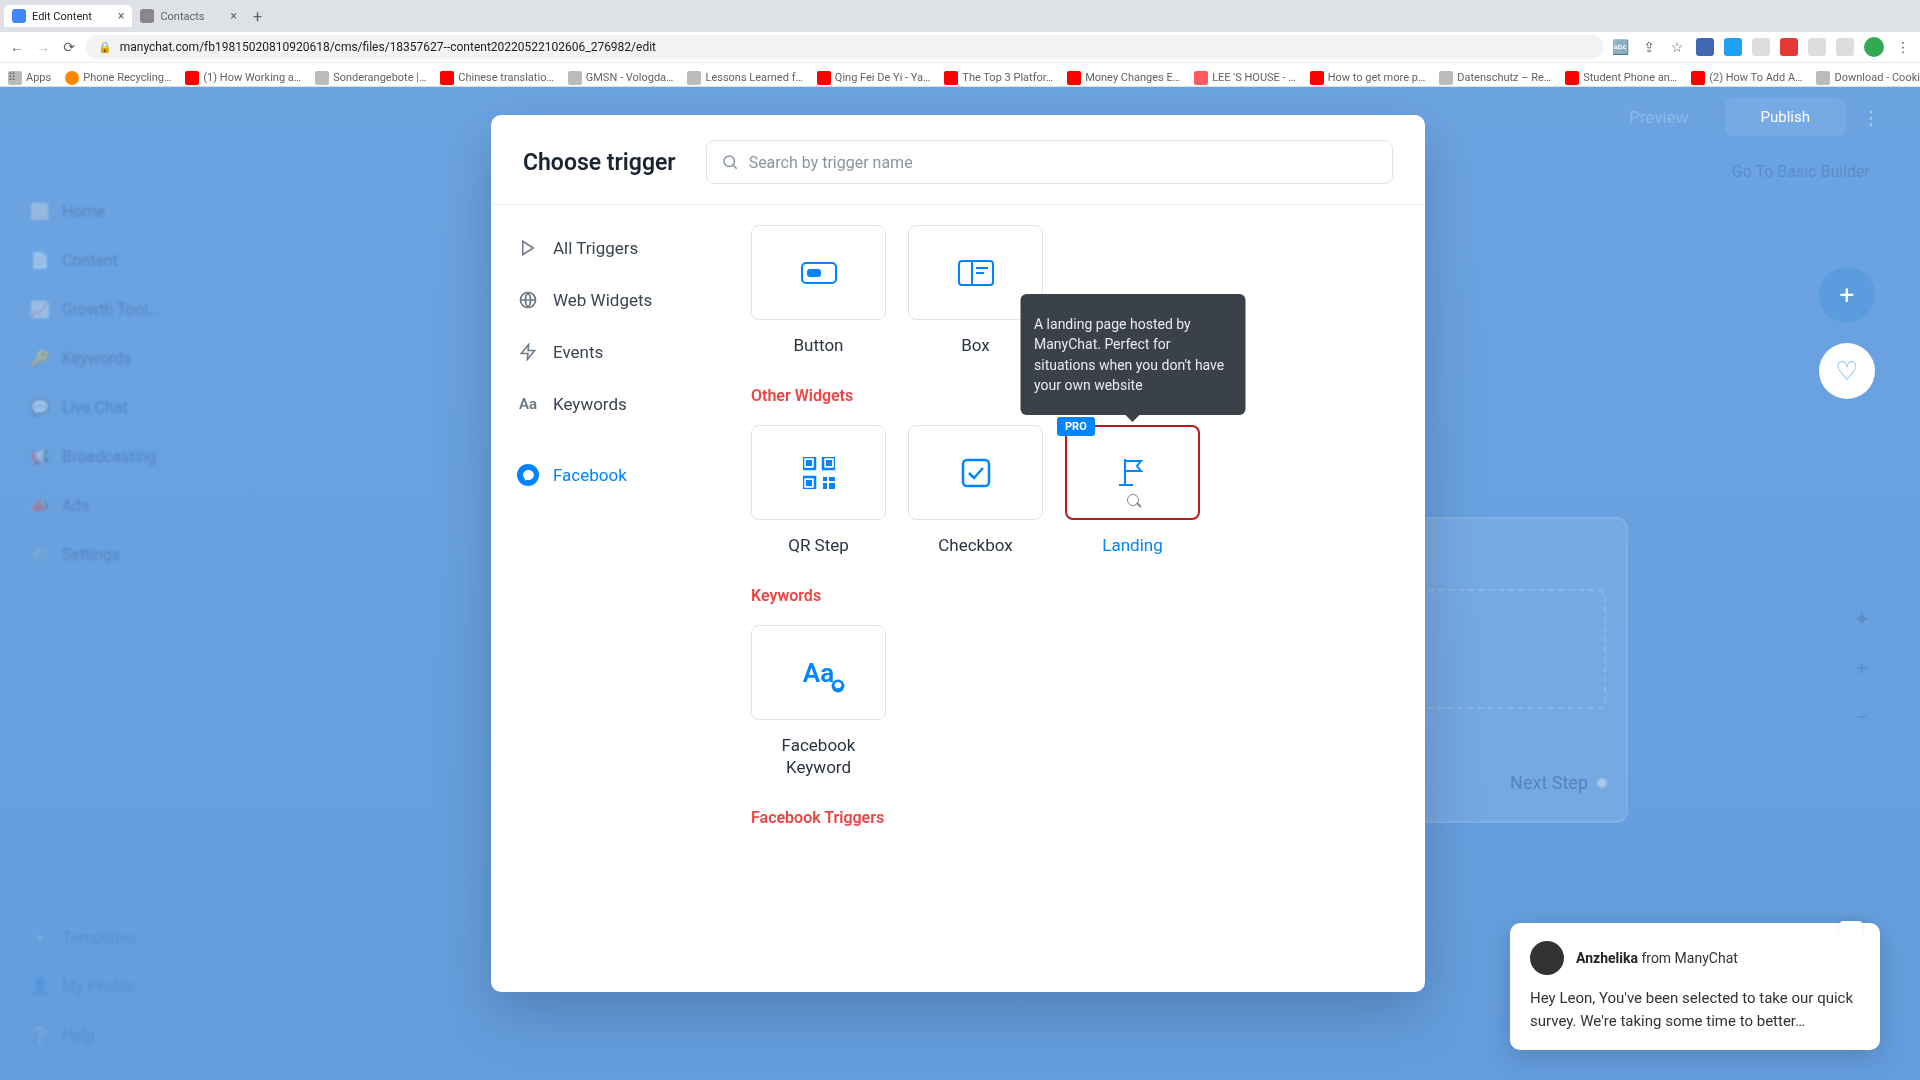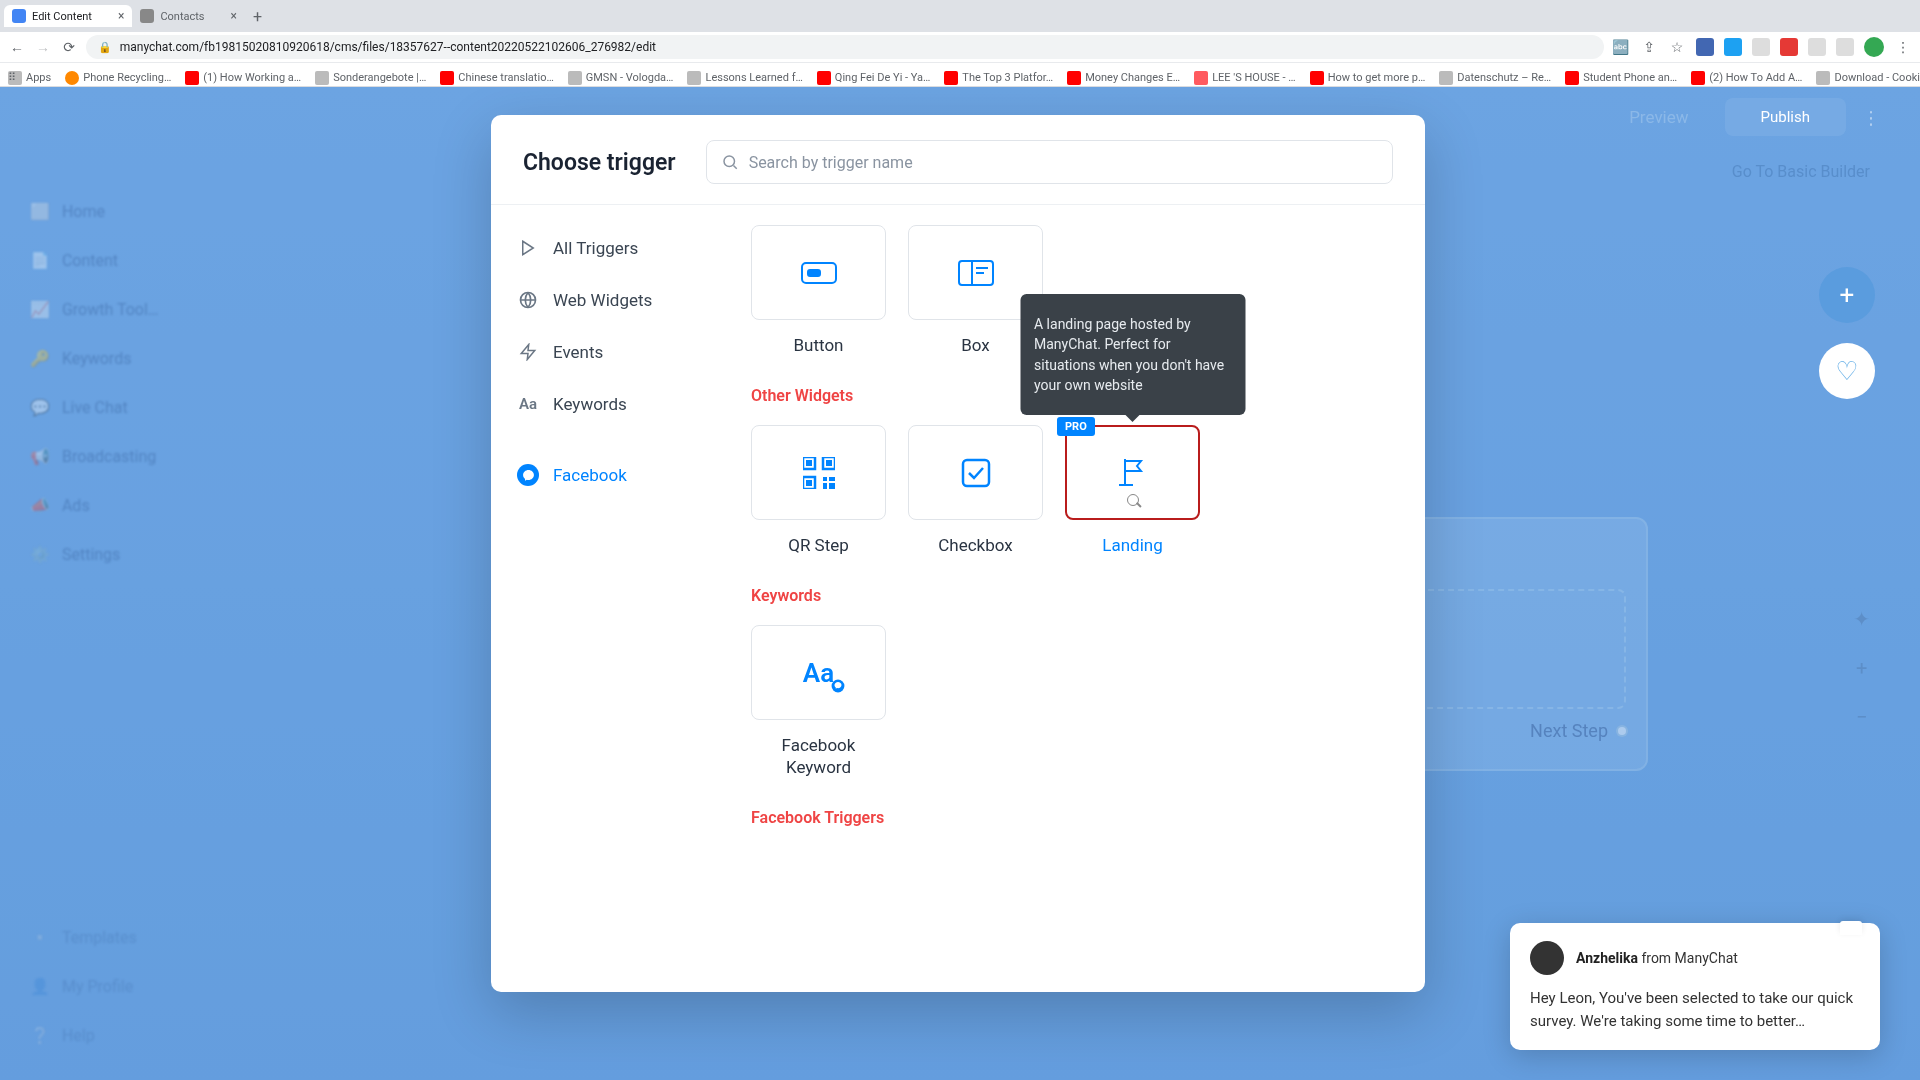--- a/index.html
+++ b/index.html
@@ -226,24 +226,24 @@
       display: flex;
       flex-direction: column;
       gap: 25px;
       color: rgba(80, 120, 170, 0.45);
       font-size: 20px;
       align-items: center;
     }
     
     .next-step-node {
       position: absolute;
-      right: 272px;
+      right: 292px;
       top: 430px;
       width: 270px;
-      height: 254px;
+      height: 306px;
       border: 2px solid rgba(140, 185, 230, 0.55);
       border-radius: 12px;
       background: rgba(200, 220, 245, 0.15);
     }
     .next-step-inner {
       position: absolute;
       top: 70px;
       left: 20px;
       right: 20px;
       height: 120px;

